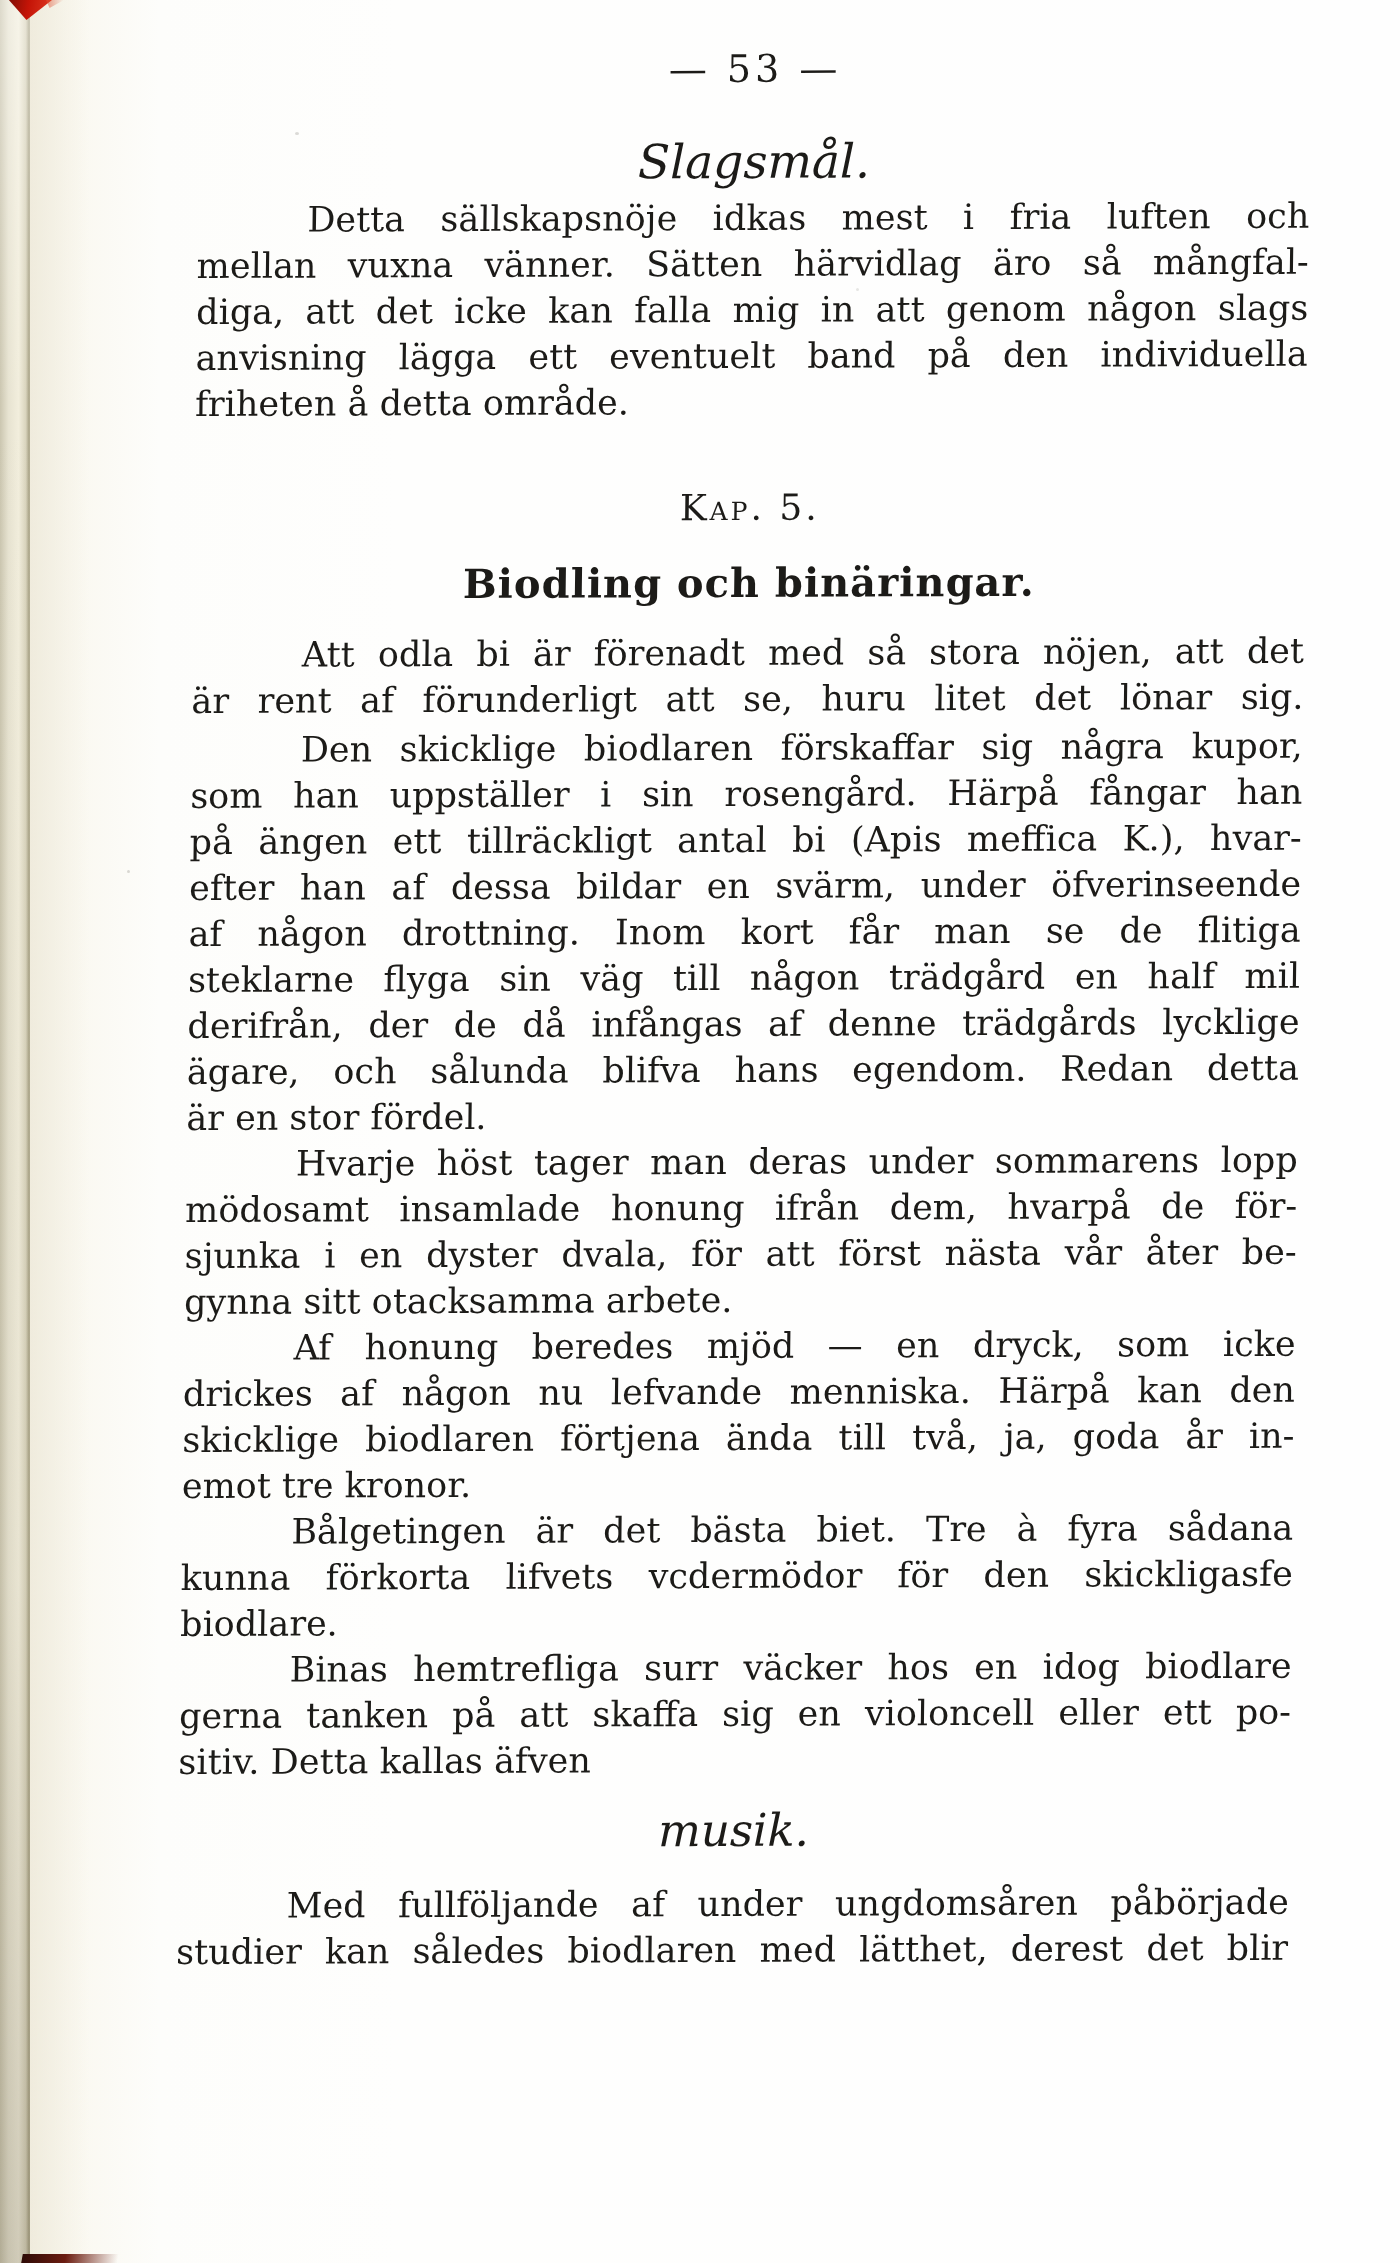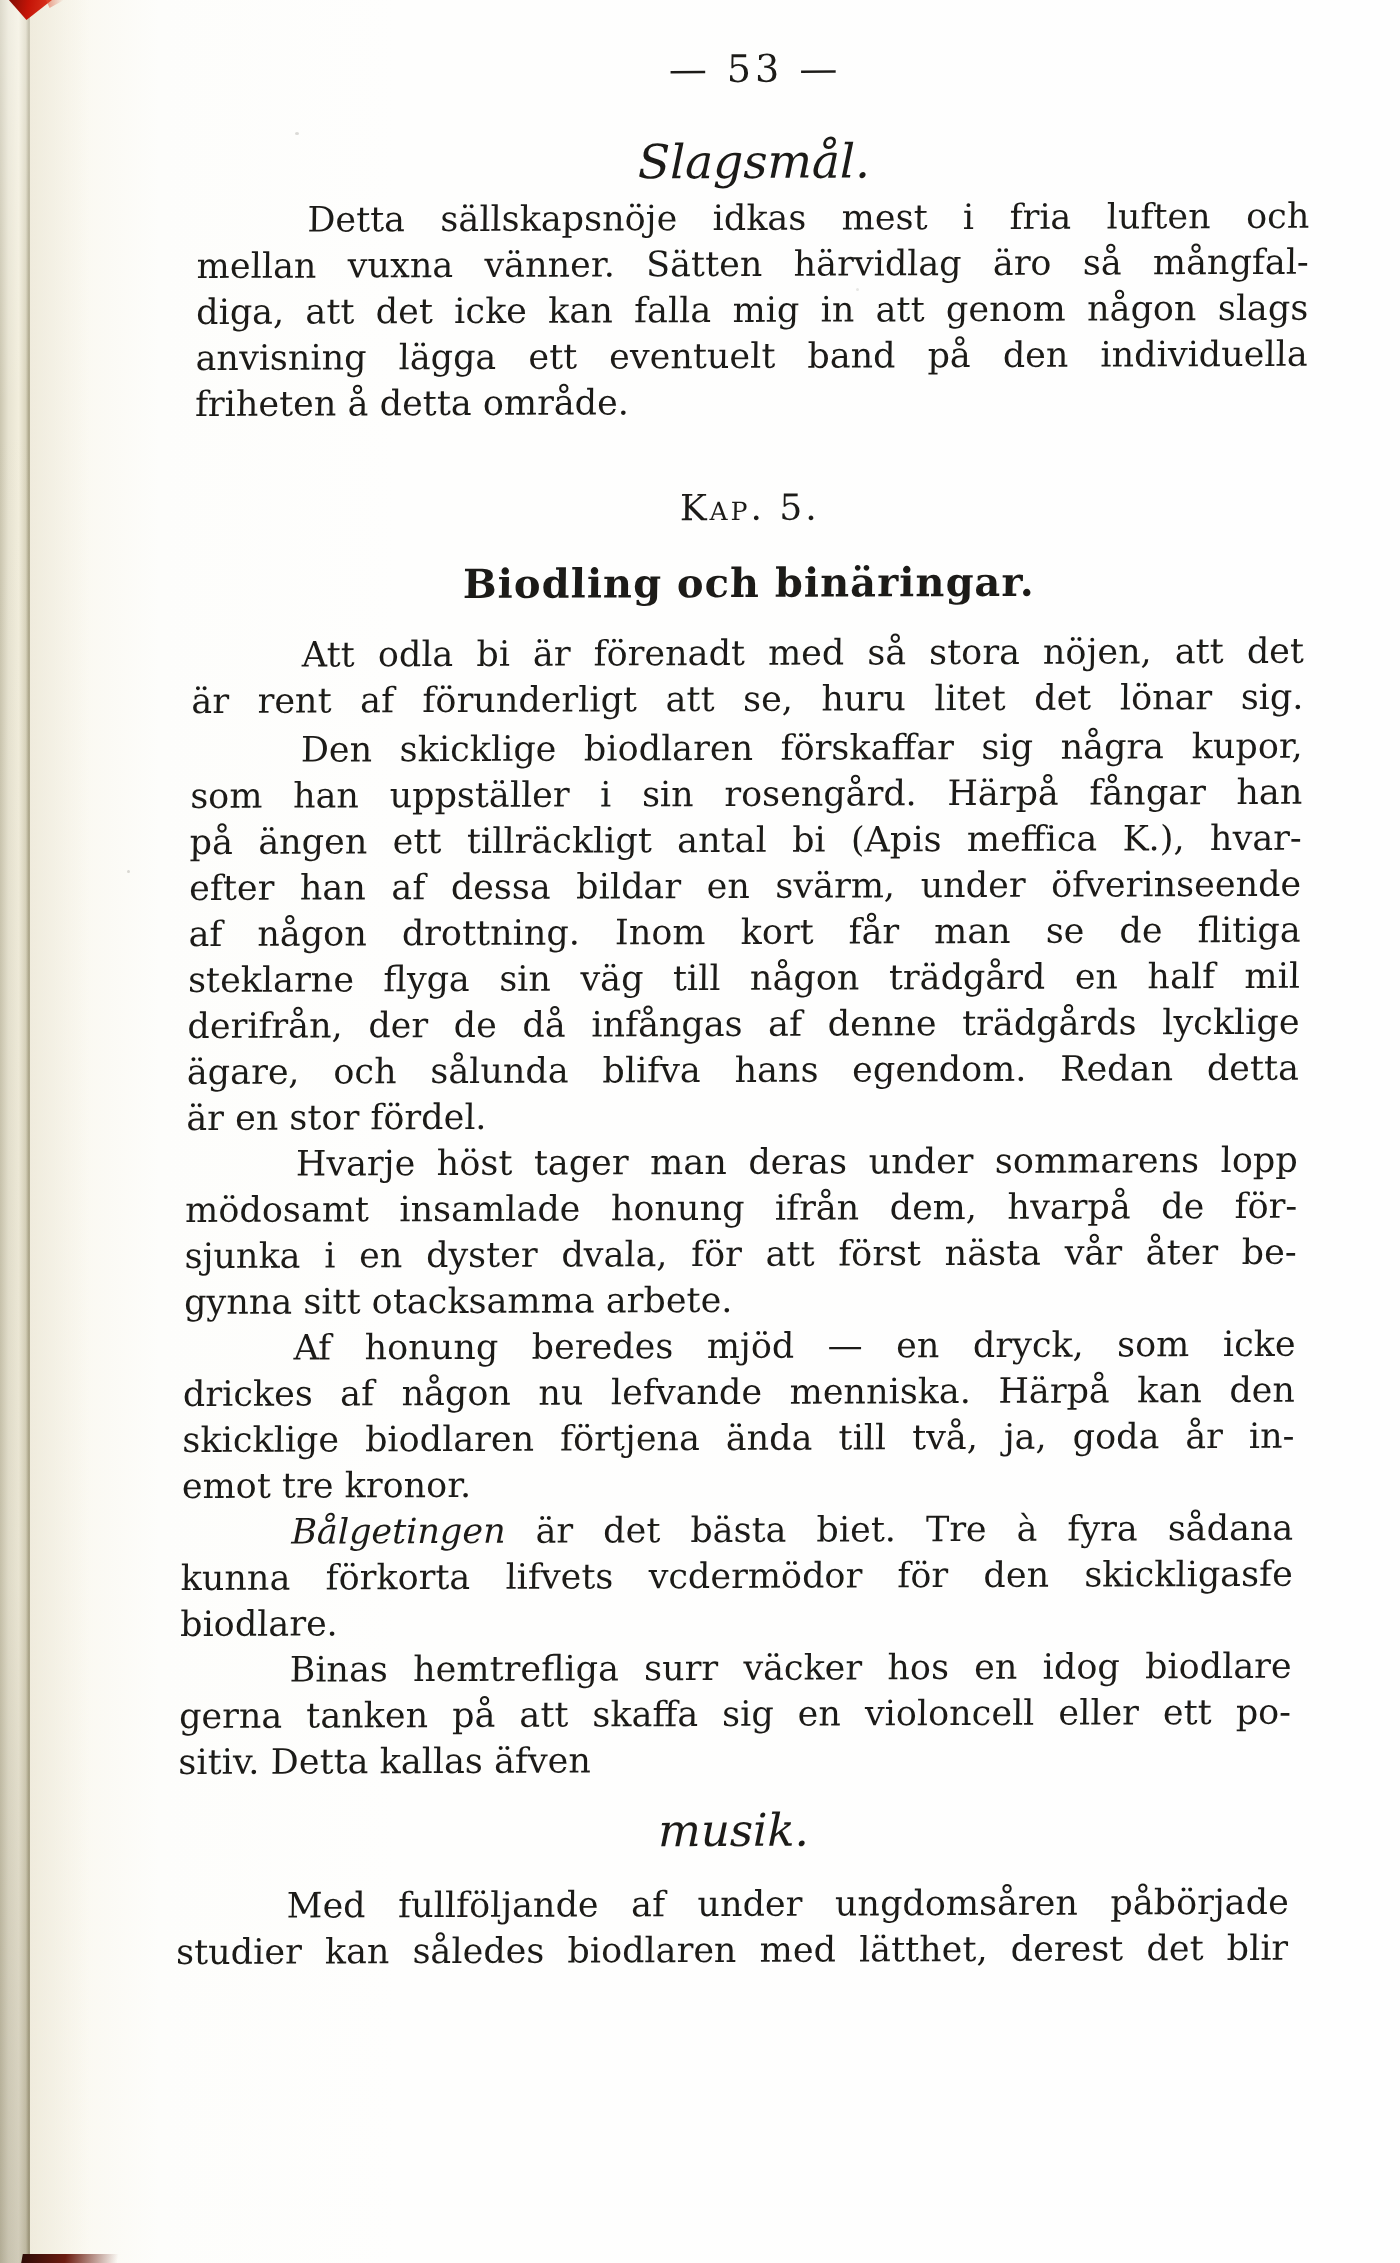--- a/index.html
+++ b/index.html
@@ -79,21 +79,21 @@
   .p8{margin-top:22px;}
   .ln{
     height:46px;line-height:46px;font-size:35px;white-space:nowrap;
     text-rendering:optimizeLegibility;
   }
   .j{
     white-space:normal;text-align:justify;text-align-last:justify;
     text-justify:inter-word;overflow:hidden;
   }
   .ind{text-indent:110px;}
-  .ital{font-style:italic;}
+  .ital{}
 </style>
 </head>
 <body>
 
 <div class="edge-strip"></div>
 <div class="edge-strip-shade"></div>
 <div class="edge-soft"></div>
 <div class="red-corner"></div>
 <div class="red-corner-glow"></div>
 <div class="bottom-sliver"></div>

